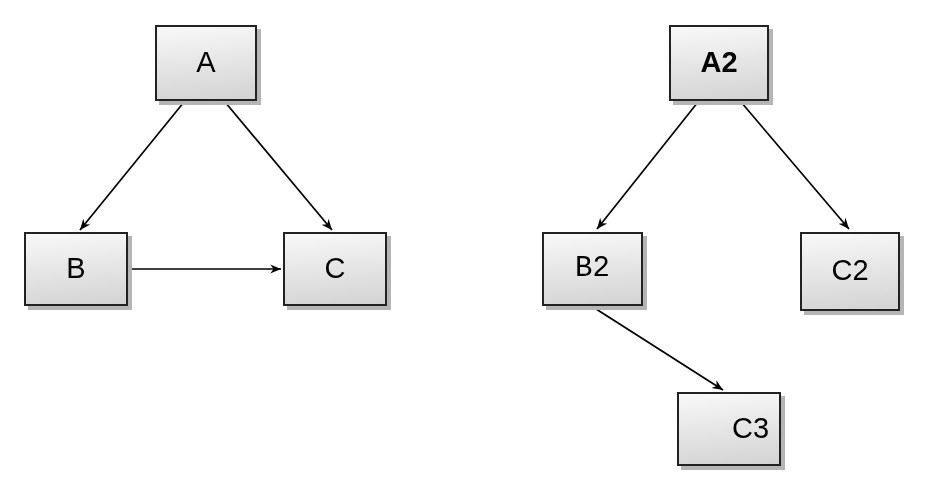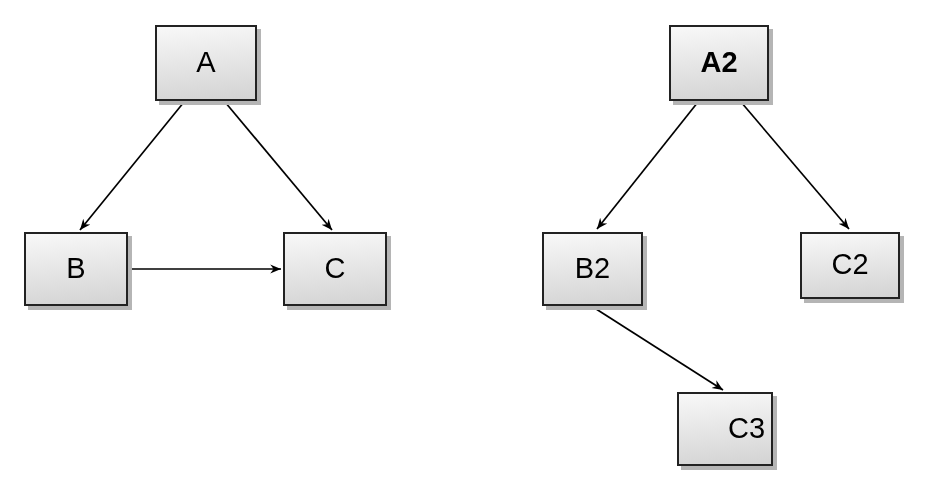--- a/index.html
+++ b/index.html
@@ -66,22 +66,22 @@
   </div>
   <div class="node" style="left: 24px; top: 232px; width: 104px; height: 74px;">
     <span>B</span>
   </div>
   <div class="node" style="left: 283px; top: 232px; width: 104px; height: 74px;">
     <span>C</span>
   </div>
   <div class="node" style="left: 669px; top: 25px; width: 100px; height: 76px; font-weight: bold;">
     <span>A2</span>
   </div>
-  <div class="node" style="left: 542px; top: 232px; width: 101px; height: 74px;">
+  <div class="node" style="left: 542px; top: 232px; width: 101px; height: 74px; font-family: Liberation Mono, monospace;">
     <span>B2</span>
   </div>
-  <div class="node" style="left: 800px; top: 232px; width: 100px; height: 67px;">
+  <div class="node" style="left: 800px; top: 232px; width: 100px; height: 79px;">
     <span>C2</span>
   </div>
-  <div class="node" style="left: 677px; top: 392px; width: 96px; height: 74px; padding-left: 43px;">
+  <div class="node" style="left: 677px; top: 392px; width: 104px; height: 74px; padding-left: 43px;">
     <span>C3</span>
   </div>
 </div>
 
 </body></html>

